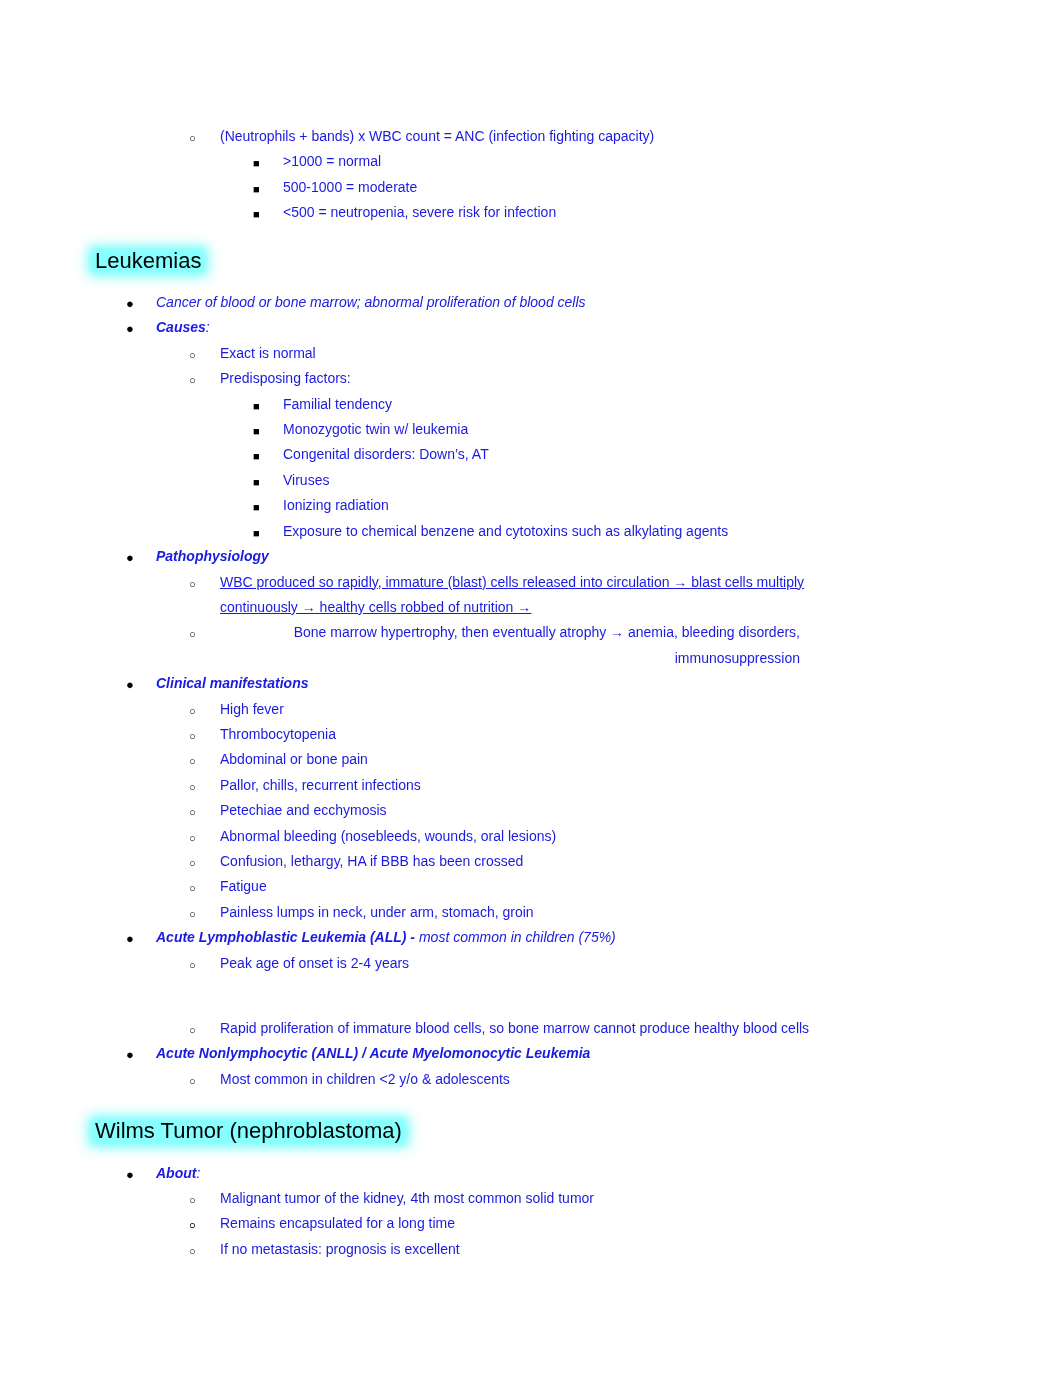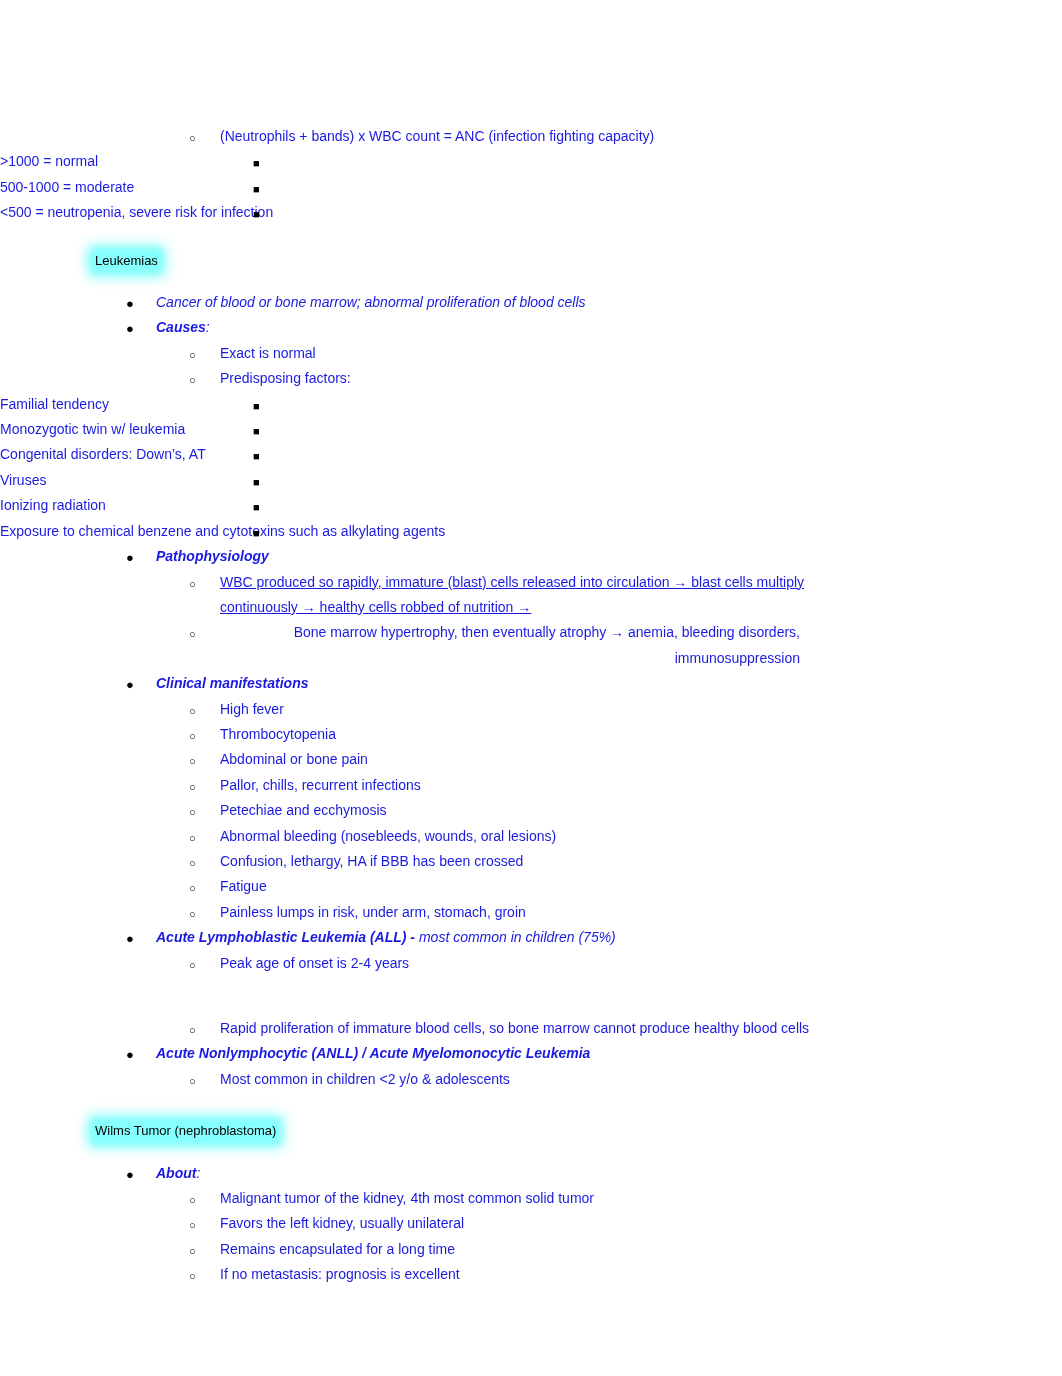--- a/index.html
+++ b/index.html
@@ -68,39 +68,39 @@
   .l2 > .li > .bullet {
     left: 189px;
     top: 0;
     width: 14px;
     font-size: 17.5px;
     line-height: 25.4px;
   }
   .l2 > .li > .bullet::before { content: "\25CB"; font-size: 11px; }
 
   
-  .l3 > .li { }
+  .l3 > .li { padding-left: 283px; }
   .l3 > .li > .bullet {
     left: 253px;
     top: 0;
     width: 14px;
     font-size: 17.5px;
     line-height: 25.4px;
   }
   .l3 > .li > .bullet::before { content: "\25A0"; font-size: 11px; }
 
   .bold { font-weight: bold; }
   .reg  { font-weight: normal; }
 
   
   .section-header {
     position: relative;
     display: inline-block;
     color: #000000;
-    font-size: 13px;
+    font-size: 22px;
     line-height: 25.4px;
     padding: 2px 7px 3px 7px;
     margin-left: 88px;
     z-index: 1;
     white-space: nowrap;
   }
   .section-header .glow {
     position: absolute;
     left: 0;
     top: 0;
@@ -274,21 +274,21 @@
     <li class="li">
       <span class="bullet"></span>
       <span class="txt">Confusion, lethargy, HA if BBB has been crossed</span>
     </li>
     <li class="li">
       <span class="bullet"></span>
       <span class="txt">Fatigue</span>
     </li>
     <li class="li">
       <span class="bullet"></span>
-      <span class="txt">Painless lumps in risk, under arm, stomach, groin</span>
+      <span class="txt">Painless lumps in neck, under arm, stomach, groin</span>
     </li>
   </ul>
 
   
   <ul class="lvl l1">
     <li class="li">
       <span class="bullet"></span>
       <span class="txt"><span class="bold">Acute Lymphoblastic Leukemia (ALL) -</span><span class="reg"> most common in children (75%)</span></span>
     </li>
   </ul>
@@ -332,21 +332,20 @@
       <span class="txt"><span class="bold">About</span><span class="reg">:</span></span>
     </li>
   </ul>
   <ul class="lvl l2">
     <li class="li">
       <span class="bullet"></span>
       <span class="txt">Malignant tumor of the kidney, 4th most common solid tumor</span>
     </li>
     <li class="li">
       <span class="bullet"></span>
-      <span class="txt">Favors the left kidney, usually unilateral</span>
     </li>
     <li class="li">
       <span class="bullet"></span>
       <span class="txt">Remains encapsulated for a long time</span>
     </li>
     <li class="li">
       <span class="bullet"></span>
       <span class="txt">If no metastasis: prognosis is excellent</span>
     </li>
   </ul>

